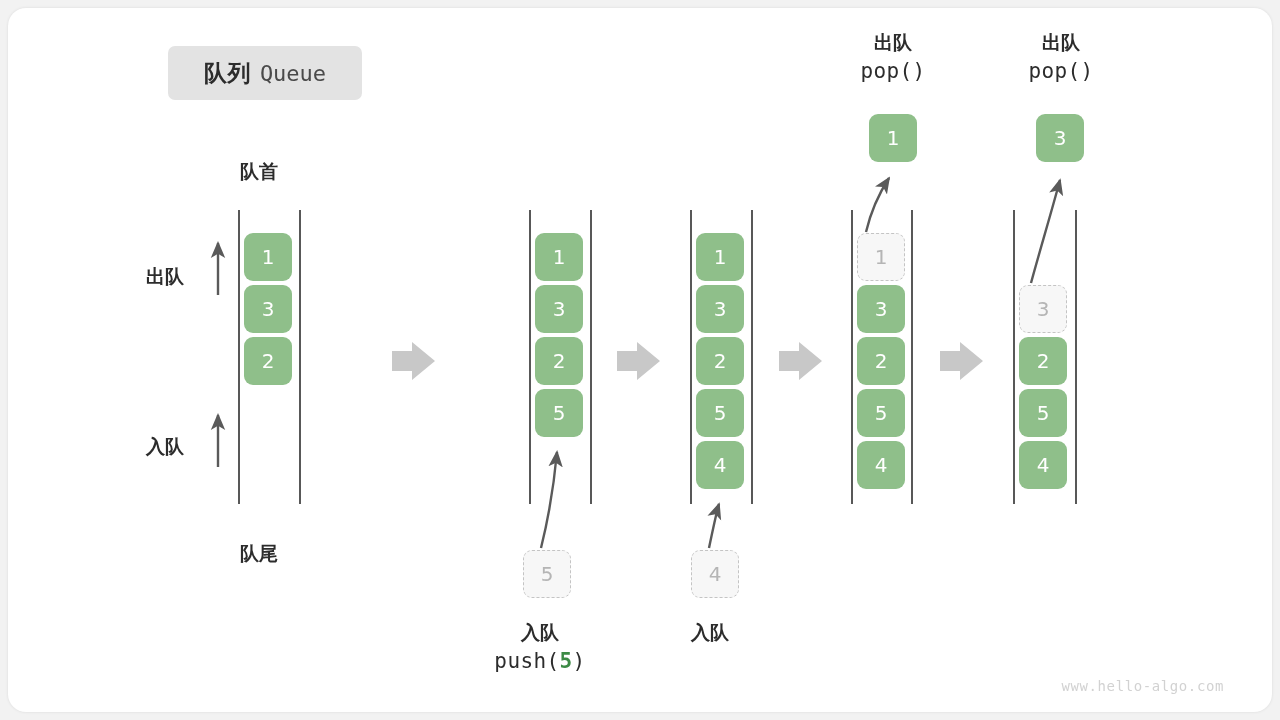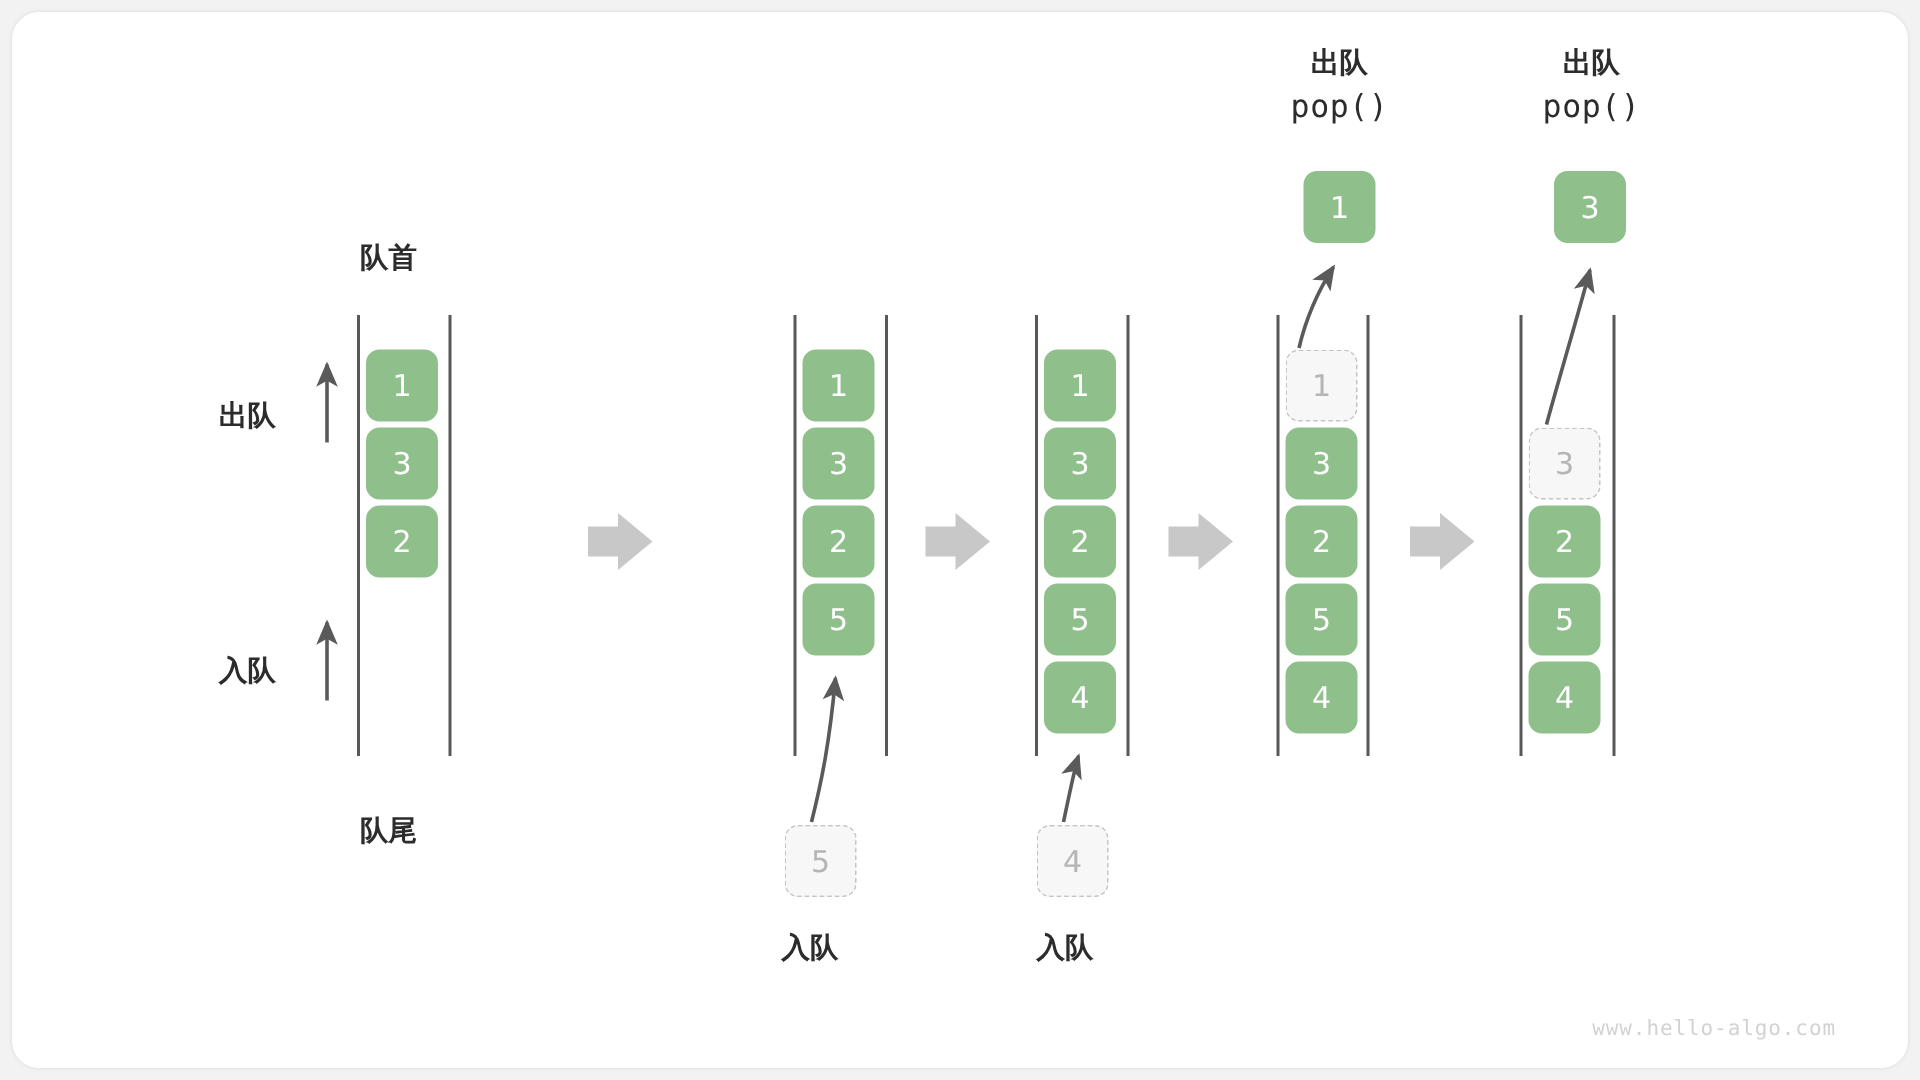--- a/index.html
+++ b/index.html
@@ -139,20 +139,24 @@
     letter-spacing: 0.6px;
     margin-top: 46px;
   }
 </style>
 </head>
 <body>
 
 <div id="canvas">
   <div class="card"></div>
 
+  <div class="title-chip">
+    <span class="title-cn">队列</span>
+    <span class="title-en">Queue</span>
+  </div>
 
   <div class="cn-label" style="left:240px; top:159px;">队首</div>
   <div class="cn-label" style="left:240px; top:541px;text-align:right;">队尾</div>
   <div class="cn-label" style="left:146px; top:264px;">出队</div>
   <div class="cn-label" style="left:146px; top:434px;">入队</div>
 
   <div class="rail" style="left:238px; top:210px; height:294px;"></div>
   <div class="rail" style="left:299px; top:210px; height:294px;"></div>
   <div class="node filled" style="left:244px; top:233px;">1</div>
   <div class="node filled" style="left:244px; top:285px;">3</div>
@@ -160,20 +164,21 @@
 
   <div class="rail" style="left:529px; top:210px; height:294px;"></div>
   <div class="rail" style="left:590px; top:210px; height:294px;"></div>
   <div class="node filled" style="left:535px; top:233px;">1</div>
   <div class="node filled" style="left:535px; top:285px;">3</div>
   <div class="node filled" style="left:535px; top:337px;">2</div>
   <div class="node filled" style="left:535px; top:389px;">5</div>
   <div class="node ghost" style="left:523px; top:550px;">5</div>
   <div class="op-label" style="left:440px; top:620px; width:200px;">
     <span class="cn">入队</span>
+    <span class="code"><span>push(</span><span class="arg">5</span><span>)</span></span>
   </div>
 
   <div class="rail" style="left:690px; top:210px; height:294px;"></div>
   <div class="rail" style="left:751px; top:210px; height:294px;"></div>
   <div class="node filled" style="left:696px; top:233px;">1</div>
   <div class="node filled" style="left:696px; top:285px;">3</div>
   <div class="node filled" style="left:696px; top:337px;">2</div>
   <div class="node filled" style="left:696px; top:389px;">5</div>
   <div class="node filled" style="left:696px; top:441px;">4</div>
   <div class="node ghost" style="left:691px; top:550px;">4</div>

